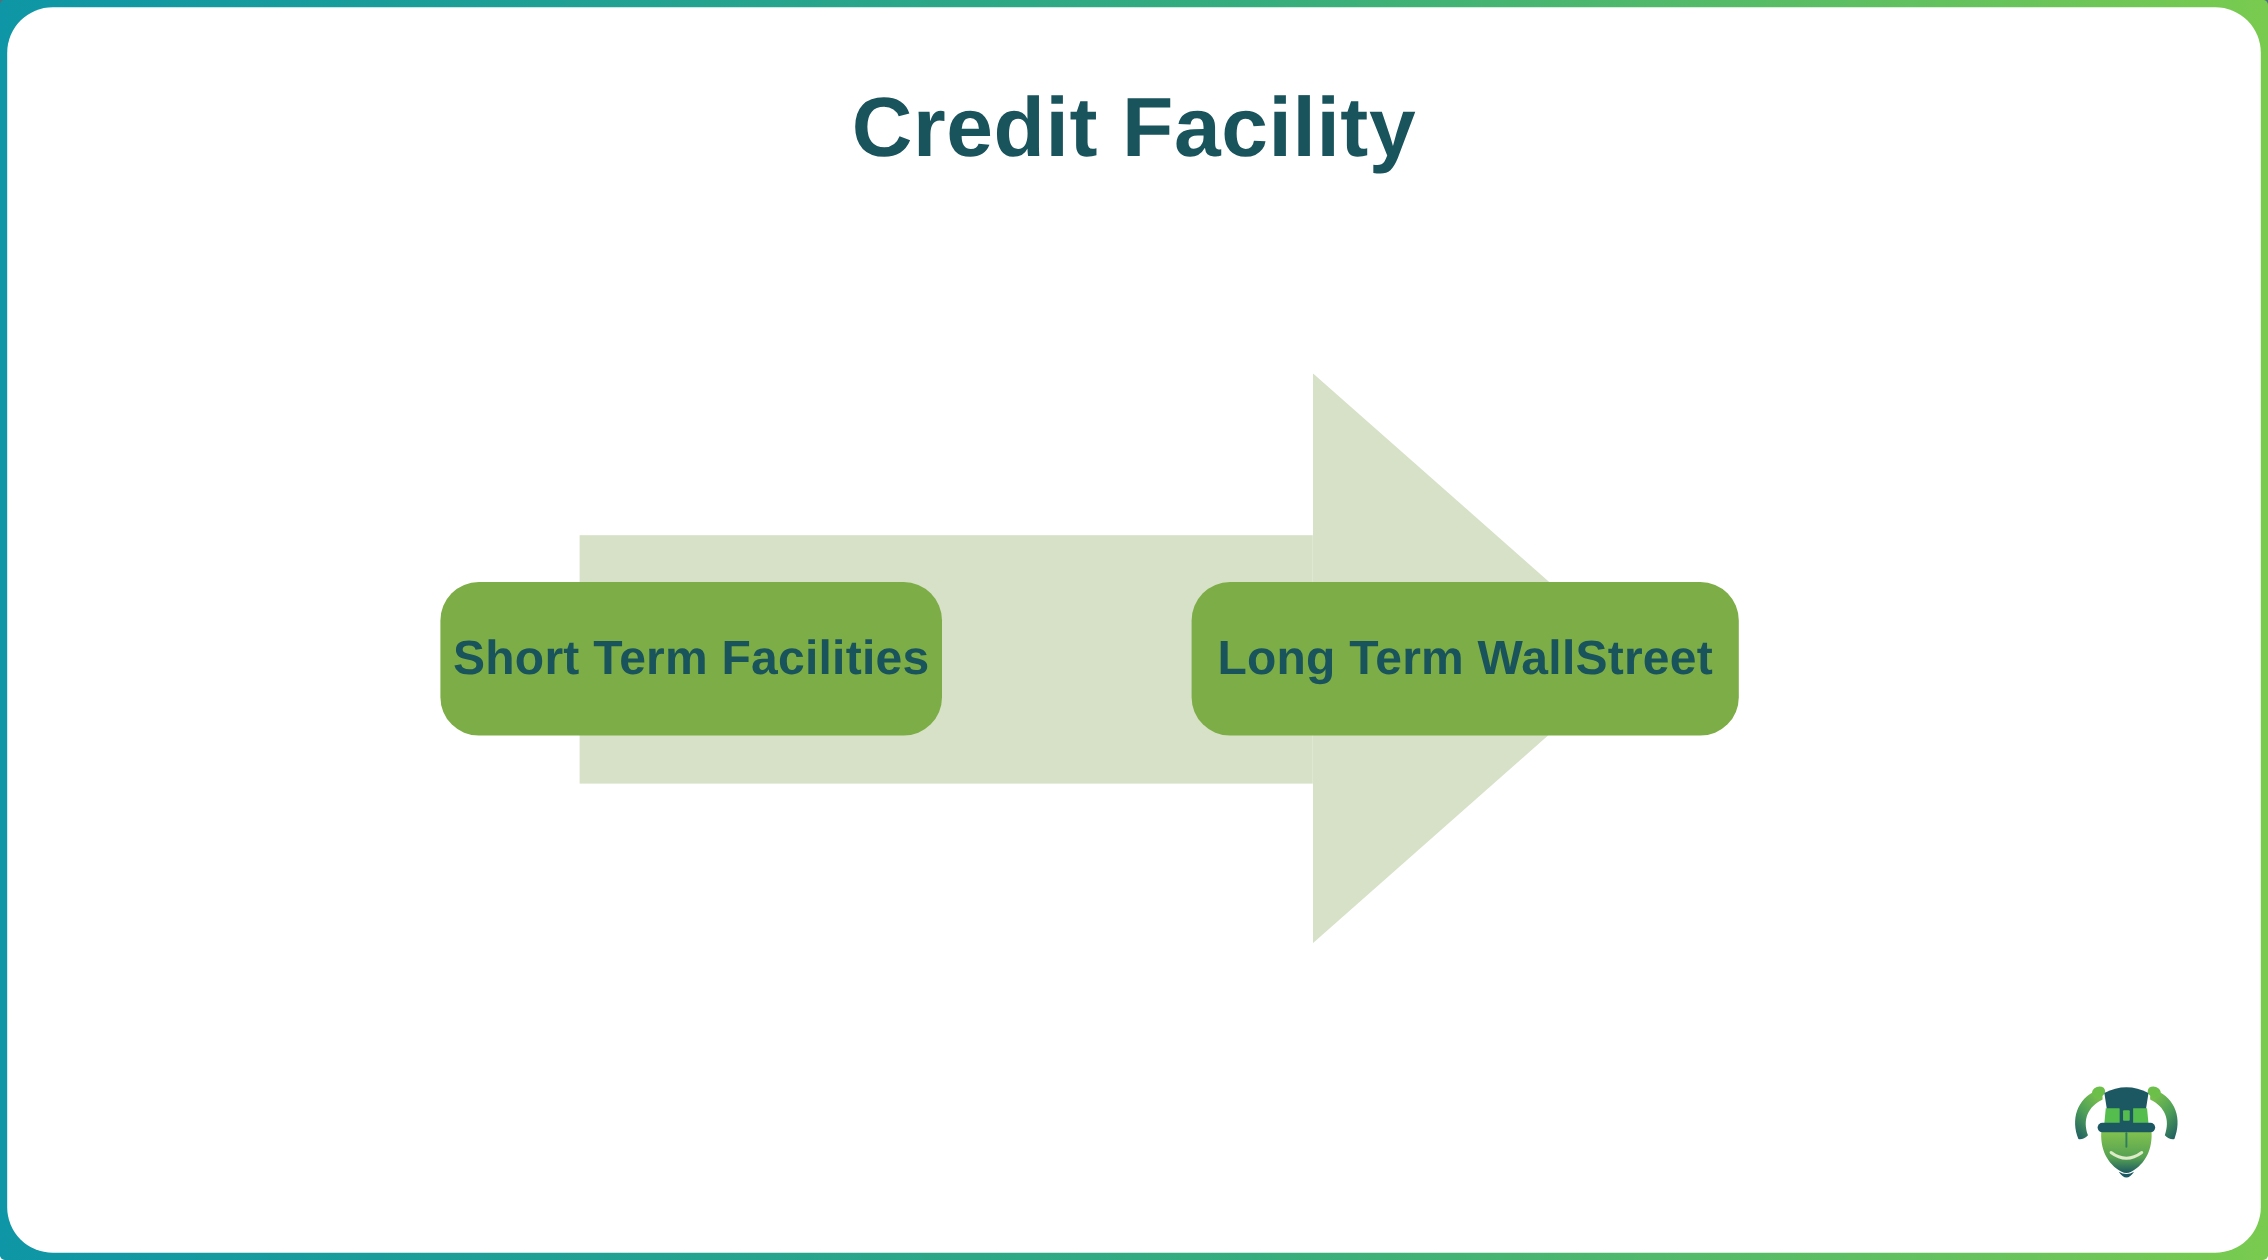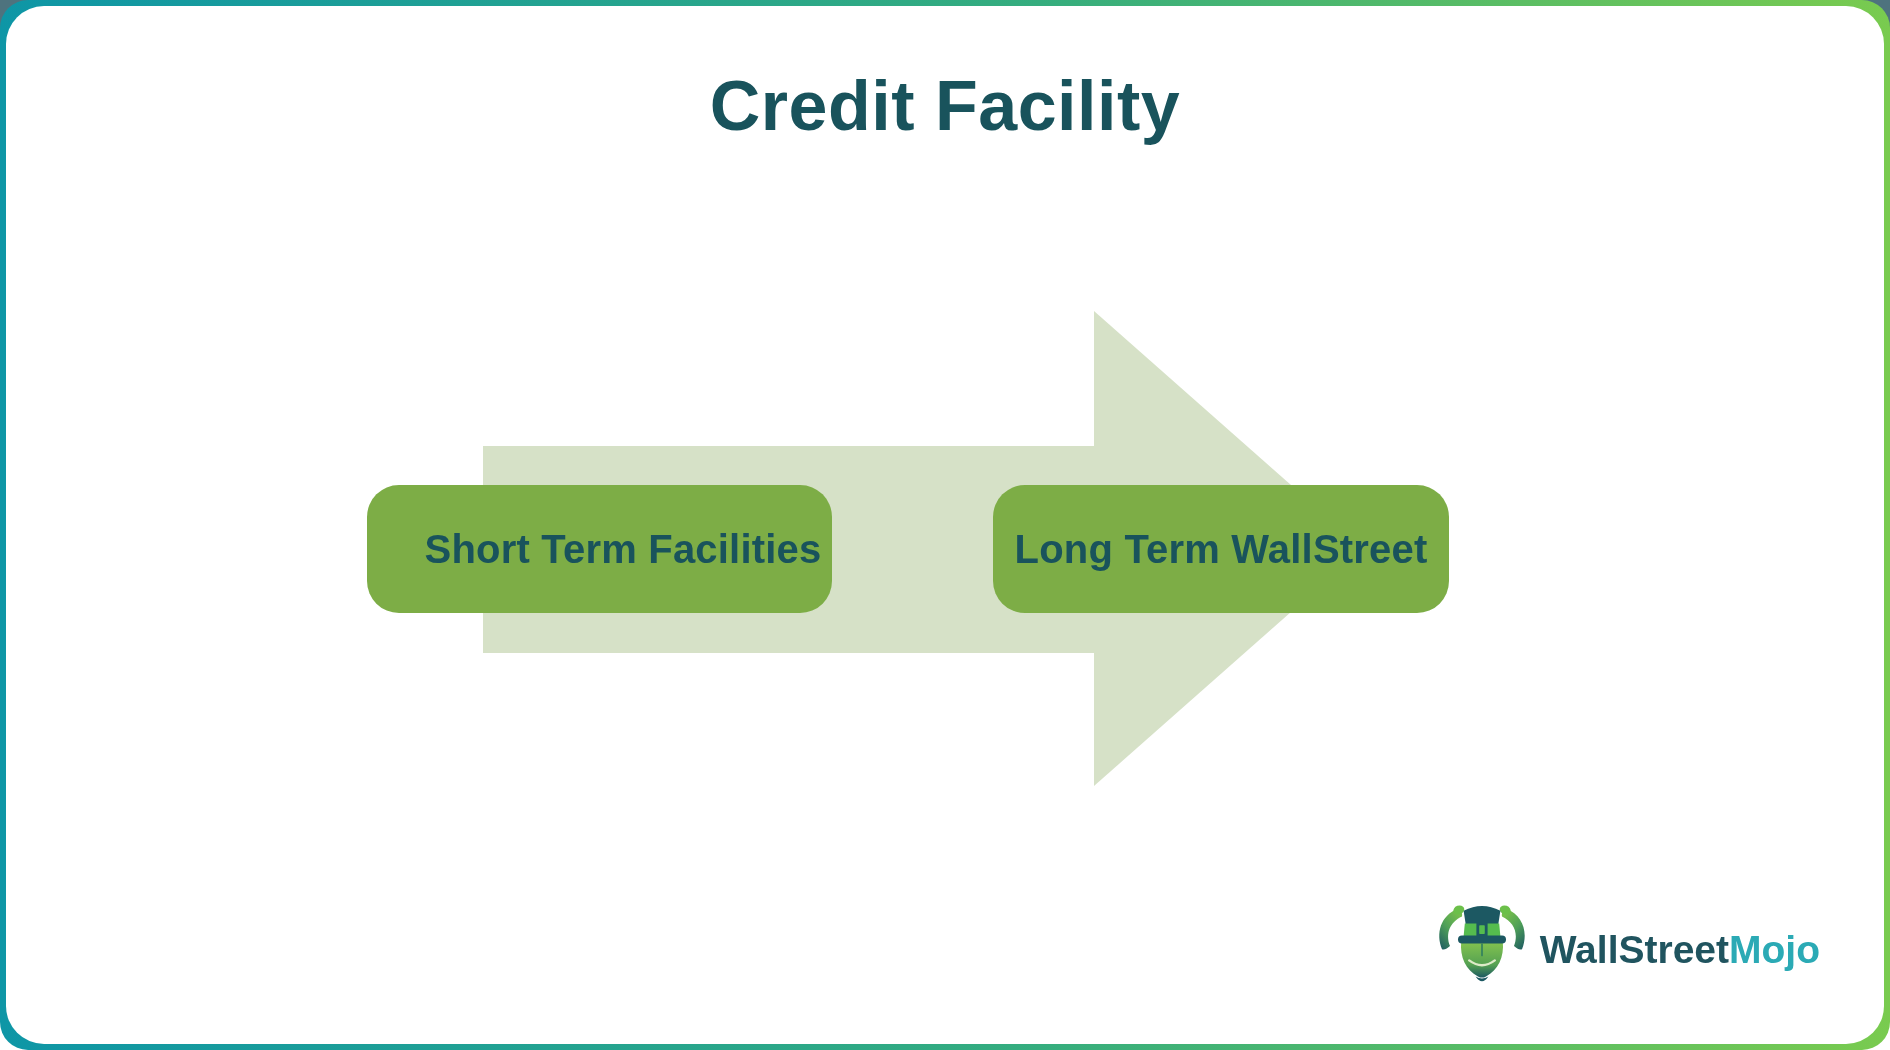--- a/index.html
+++ b/index.html
@@ -14,21 +14,21 @@
   }
   html,body{margin:0;padding:0;}
   body{
     width:1890px;height:1050px;
     font-family:"Liberation Sans", sans-serif;
     background:linear-gradient(180deg, var(--corner-backdrop) 0px, var(--corner-backdrop) 48px, #ffffff 150px);
     overflow:hidden;
   }
   .stage{position:relative;width:1890px;height:1050px;}
   .card-border{
-    position:absolute;inset:0;border-radius:28px;
+    position:absolute;inset:0;border-radius:4px;
     background:linear-gradient(90deg, var(--accent-teal-border) 0%, #35AD7E 55%, var(--accent-green-border) 100%);
   }
   .card{
     position:absolute;inset:6px;border-radius:38px;background:#ffffff;
   }
   .title{
     position:absolute;top:60px;left:0;width:100%;
     text-align:center;font-size:70px;font-weight:bold;
     color:var(--ink-teal);letter-spacing:0.5px;margin:0;
   }
@@ -43,21 +43,21 @@
   }
   .facility-box{
     position:absolute;top:479px;height:128px;border-radius:32px;
     background:var(--box-green);z-index:2;
     display:flex;align-items:center;justify-content:center;
   }
   .facility-box span{
     font-size:40px;font-weight:bold;color:var(--ink-teal);
     letter-spacing:0.2px;white-space:nowrap;
   }
-  .box-left{left:361px;width:418px;padding-left:47px;}
+  .box-left{left:361px;width:418px;}
   .box-right{left:987px;width:456px;}
   .logo{
     position:absolute;right:64px;bottom:42px;z-index:3;
     display:flex;align-items:center;gap:10px;
   }
   .logo svg{width:96px;height:104px;display:block;}
   .logo-text{
     font-size:39px;font-weight:bold;letter-spacing:0px;white-space:nowrap;
   }
   .brand-primary{color:var(--brand-dark);}
@@ -113,20 +113,17 @@
           <path d="M52,98 Q60,110 68,98 Q60,103 52,98 Z" fill="#1C5862"></path>
           <path d="M44,78 Q60,90 76,78" fill="none" stroke="#DDEBC8" stroke-width="3" stroke-linecap="round"></path>
           <path d="M60,58 L60,72" fill="none" stroke="#2F7D5F" stroke-width="2" stroke-linecap="round"></path>
 
           <path d="M42,48 L37,16 Q60,4 83,16 L78,48 Z" fill="#1C5862"></path>
           <path d="M38.5,32 L81.5,32 L83,48 L37,48 Z" fill="#55BC4E"></path>
           <rect x="53" y="30" width="14" height="19" rx="2" fill="#1C5862"></rect>
           <rect x="56.5" y="34" width="7" height="11" rx="1" fill="#55BC4E"></rect>
           <rect x="30" y="47" width="60" height="10" rx="5" fill="#1C5862"></rect>
         </svg>
-        <div class="logo-text">
-          <span class="brand-primary">WallStreet</span><span class="brand-secondary">Mojo</span>
-        </div>
       </div>
 
     </div>
   </div>
 </div>
 
 </body></html>

